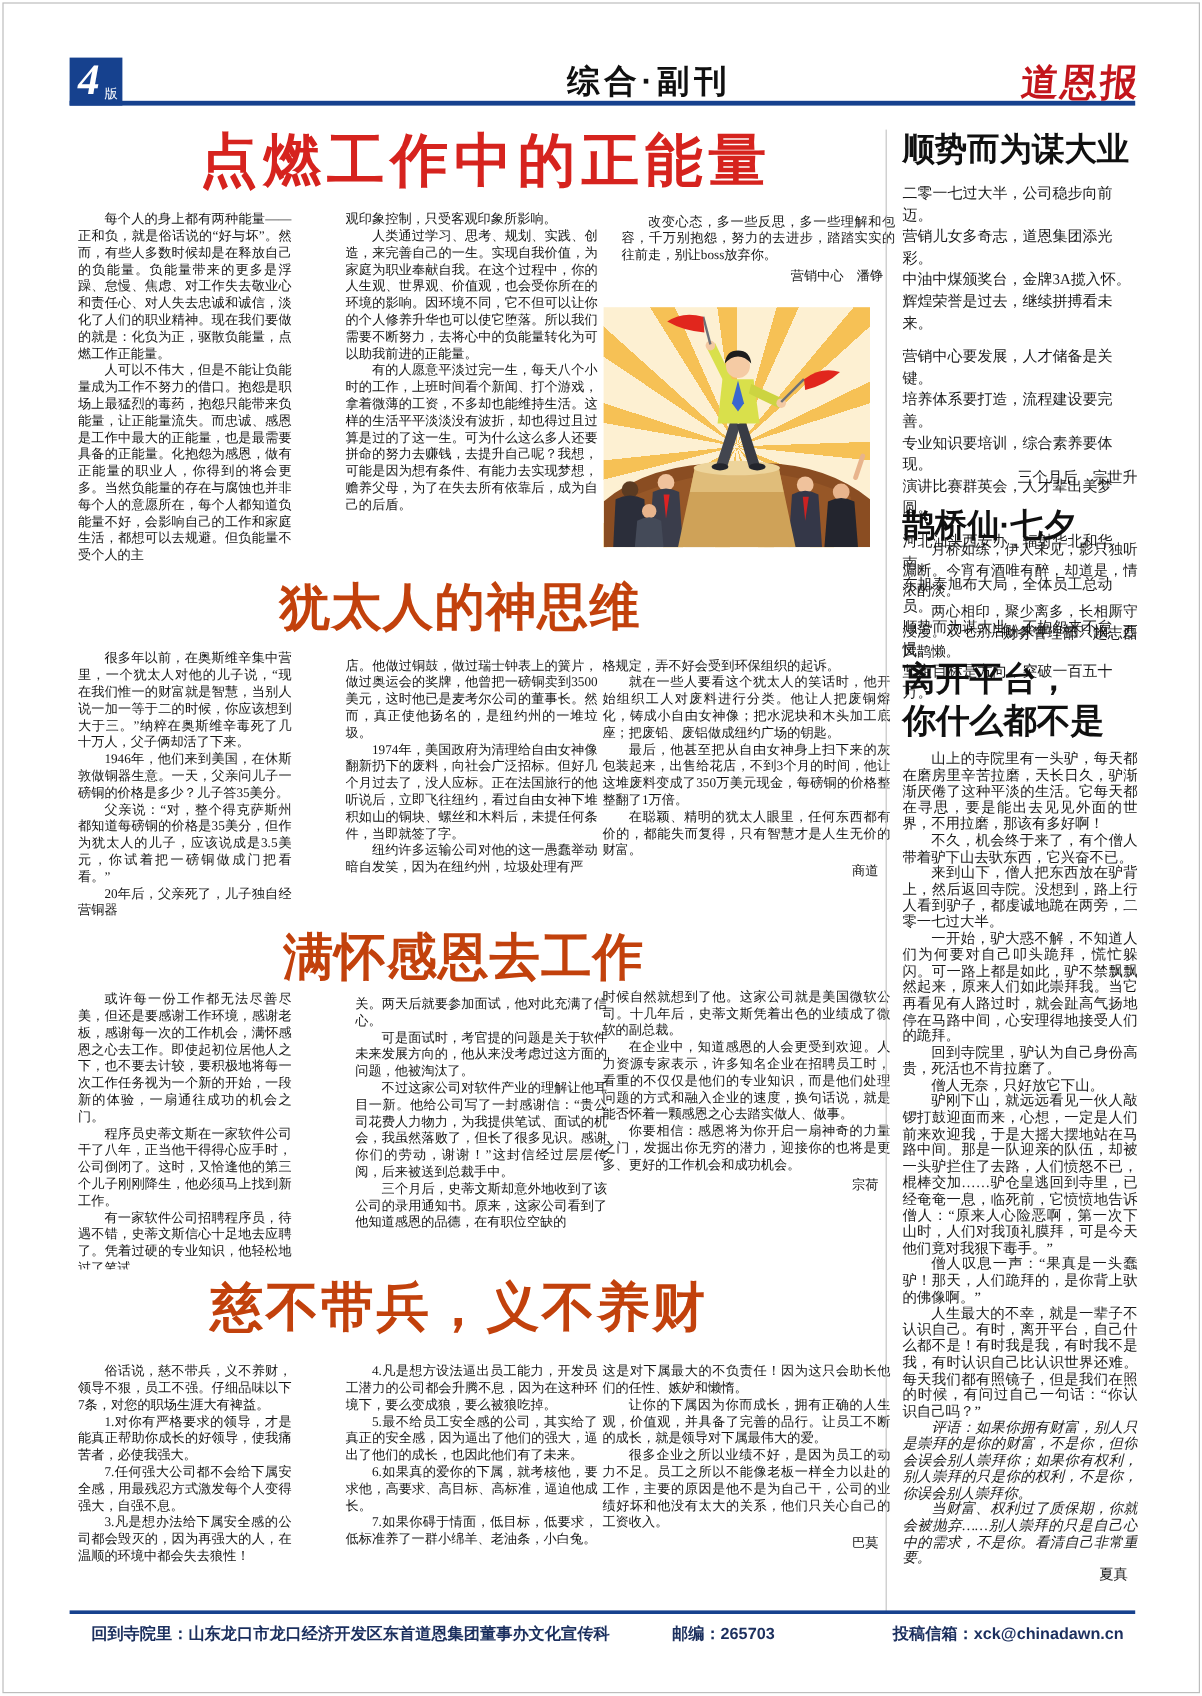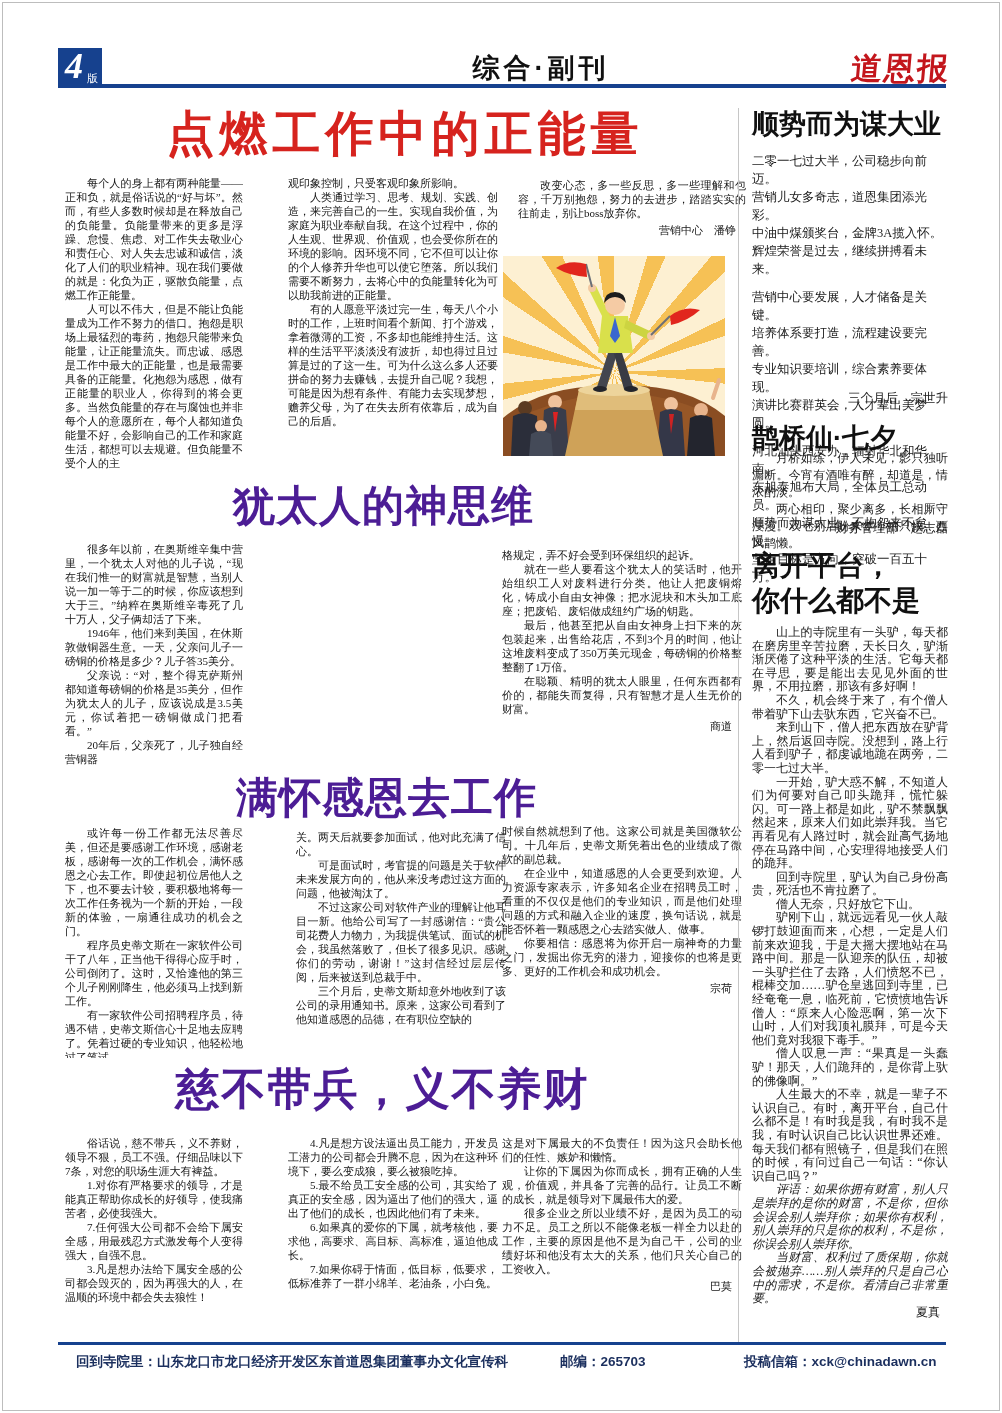--- a/index.html
+++ b/index.html
@@ -14,21 +14,21 @@
   .pageno-label{position:absolute;right:4px;bottom:2px;color:#fff;font-size:11px;
           font-family:"Liberation Sans",sans-serif;}
   .header-line{position:absolute;left:58px;top:84px;width:888px;height:4px;background:#16418e;}
   .section-title{position:absolute;left:0;top:50px;width:1002px;text-align:center;
           font-family:"Liberation Sans",sans-serif;font-weight:900;font-size:27px;
           letter-spacing:4px;color:#101010;padding-left:40px;}
   .masthead{position:absolute;right:52px;top:48px;font-family:"Liberation Serif",serif;
           font-weight:900;font-size:31px;color:#c3161c;transform:skewX(-5deg);letter-spacing:2px;}
 
   
-  .art-title{position:absolute;font-family:"Liberation Sans",sans-serif;font-weight:900;color:#4c1d95;white-space:nowrap;}
+  .art-title{position:absolute;font-family:"Liberation Sans",sans-serif;font-weight:900;color:#c2410c;white-space:nowrap;}
   .t-ignite{left:65px;top:102px;width:680px;text-align:center;font-size:48px;letter-spacing:5px;color:#d6231e;}
   .t-jewish{left:233px;top:478px;font-size:42px;letter-spacing:1px;}
   .t-gratitude{left:236px;top:770px;font-size:42px;letter-spacing:1px;}
   .t-tough{left:65px;top:1060px;width:635px;text-align:center;font-size:44px;letter-spacing:2px;}
 
   
   .col{position:absolute;font-size:11px;line-height:14px;text-align:justify;overflow:hidden;color:#161616;}
   .para{margin:0;text-indent:2em;}
   .para.no-indent{text-indent:0;}
   .byline{text-align:right;padding-right:10px;margin-top:3px;font-family:"Liberation Sans",sans-serif;}
@@ -158,20 +158,25 @@
     </svg>
   </div>
 
   <div class="art-title t-jewish">犹太人的神思维</div>
   <div class="col jc1">
       <p class="para">很多年以前，在奥斯维辛集中营里，一个犹太人对他的儿子说，“现在我们惟一的财富就是智慧，当别人说一加一等于二的时候，你应该想到大于三。”纳粹在奥斯维辛毒死了几十万人，父子俩却活了下来。</p>
       <p class="para">1946年，他们来到美国，在休斯敦做铜器生意。一天，父亲问儿子一磅铜的价格是多少？儿子答35美分。</p>
       <p class="para">父亲说：“对，整个得克萨斯州都知道每磅铜的价格是35美分，但作为犹太人的儿子，应该说成是3.5美元，你试着把一磅铜做成门把看看。”</p>
       <p class="para">20年后，父亲死了，儿子独自经营铜器</p>
     </div>
+  <div class="col jc2">
+      <p class="para no-indent">店。他做过铜鼓，做过瑞士钟表上的簧片，做过奥运会的奖牌，他曾把一磅铜卖到3500美元，这时他已是麦考尔公司的董事长。然而，真正使他扬名的，是纽约州的一堆垃圾。</p>
+      <p class="para">1974年，美国政府为清理给自由女神像翻新扔下的废料，向社会广泛招标。但好几个月过去了，没人应标。正在法国旅行的他听说后，立即飞往纽约，看过自由女神下堆积如山的铜块、螺丝和木料后，未提任何条件，当即就签了字。</p>
+      <p class="para">纽约许多运输公司对他的这一愚蠢举动暗自发笑，因为在纽约州，垃圾处理有严</p>
+    </div>
   <div class="col jc3">
     <div>
         <p class="para no-indent">格规定，弄不好会受到环保组织的起诉。</p>
         <p class="para">就在一些人要看这个犹太人的笑话时，他开始组织工人对废料进行分类。他让人把废铜熔化，铸成小自由女神像；把水泥块和木头加工底座；把废铅、废铝做成纽约广场的钥匙。</p>
         <p class="para">最后，他甚至把从自由女神身上扫下来的灰包装起来，出售给花店，不到3个月的时间，他让这堆废料变成了350万美元现金，每磅铜的价格整整翻了1万倍。</p>
         <p class="para">在聪颖、精明的犹太人眼里，任何东西都有价的，都能失而复得，只有智慧才是人生无价的财富。</p>
       </div>
     <div class="byline">商道</div>
   </div>
 

